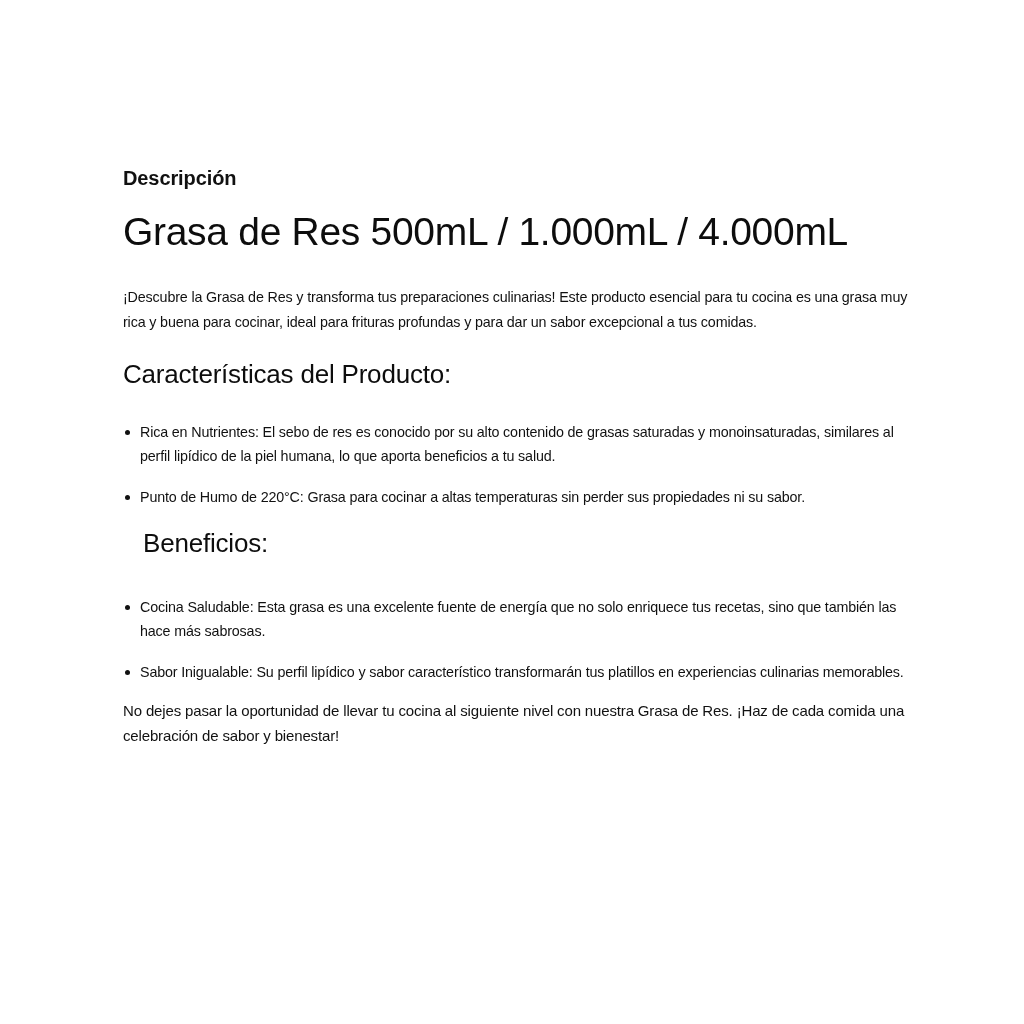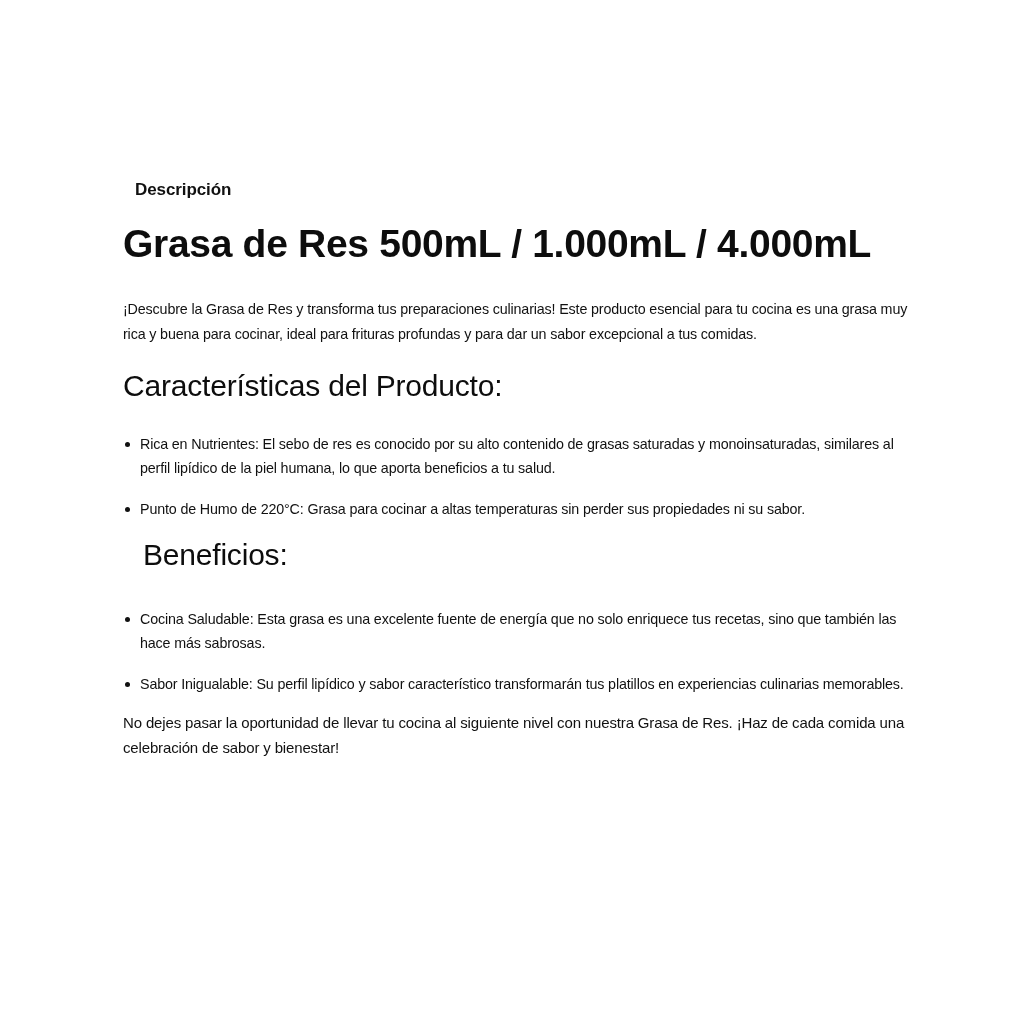--- a/index.html
+++ b/index.html
@@ -15,42 +15,42 @@
       font-family: "Liberation Sans", "DejaVu Sans", sans-serif;
       color: #111111;
     }
     .page {
       position: absolute;
       left: 123px;
       top: 168px;
       width: 795px;
     }
     .section-label {
-      font-size: 17px;
+      font-size: 20px;
       font-weight: bold;
-      margin: 12px;
+      margin: 0;
       line-height: 20px;
       letter-spacing: -0.1px;
     }
     .product-title {
       font-size: 39px;
-      font-weight: bold;
+      font-weight: normal;
       margin: 20px 0 0 0;
       line-height: 48px;
       letter-spacing: -0.3px;
       color: #0d0d0d;
     }
     .intro {
       font-size: 14.3px;
       line-height: 24.5px;
       margin: 29px 0 0 0;
       letter-spacing: -0.15px;
     }
     .h2 {
-      font-size: 30px;
+      font-size: 26px;
       font-weight: normal;
       line-height: 36px;
       margin: 20px 0 0 0;
       color: #0d0d0d;
       letter-spacing: -0.2px;
     }
     .features-title { margin-top: 22px; }
     .benefits-title { margin-top: 16px; margin-left: 20px; }
     ul.bullets {
       list-style: none;

